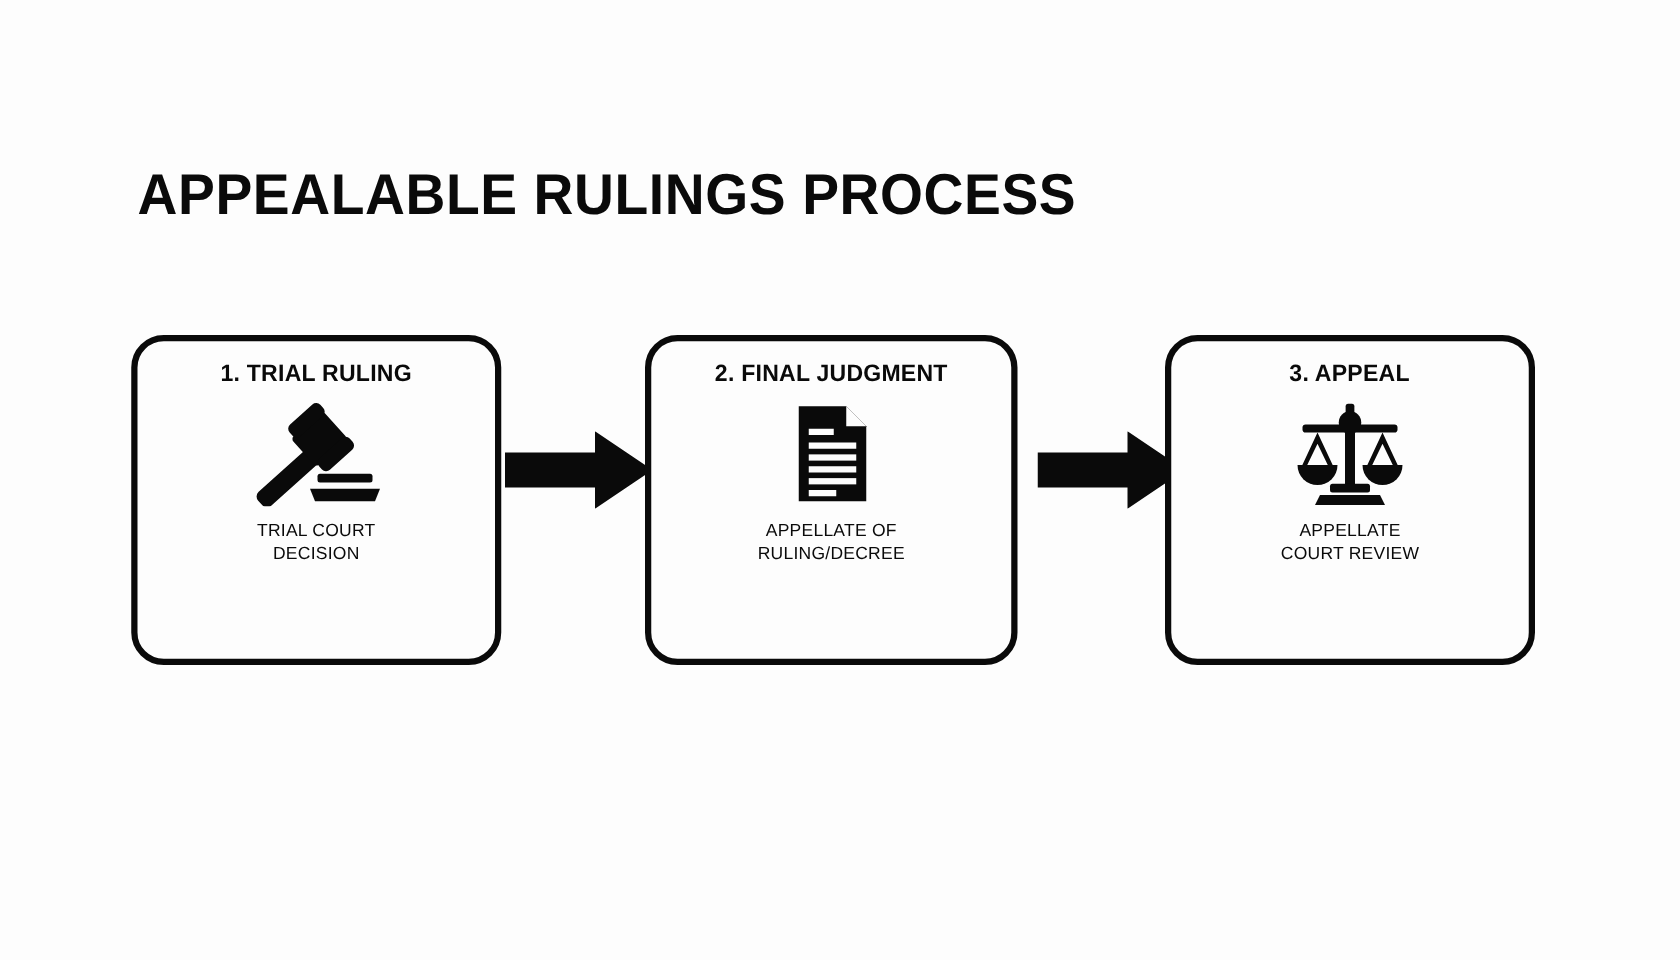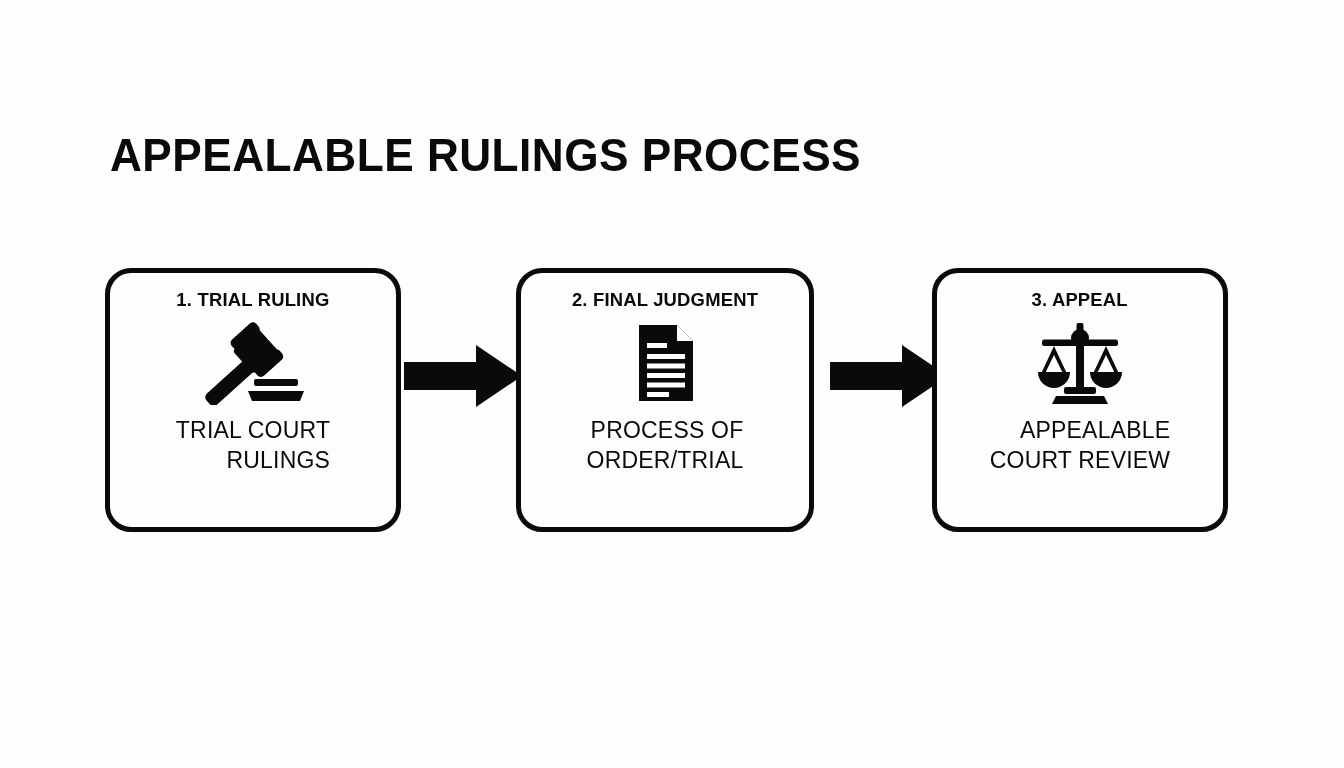--- a/index.html
+++ b/index.html
@@ -77,24 +77,24 @@
     flex: 0 0 auto;
     margin-top: 10px;
     height: 84px;
     display: flex;
     align-items: center;
     justify-content: center;
   }
 
   .step-caption {
     margin-top: 10px;
-    font-size: 23px;
+    font-size: 14px;
     font-weight: 400;
     line-height: 1.32;
-    text-align: right;
+    text-align: center;
     letter-spacing: 0.2px;
   }
   .step-caption .cap-line { display: block; white-space: nowrap; }
 
   
   .arrow {
     position: absolute;
     top: 345px;
     width: 118px;
     height: 62px;
@@ -128,21 +128,21 @@
 
             <rect x="60" y="58" width="44" height="7" rx="2"></rect>
 
             <path d="M54 70 H110 L106 80 H58 Z"></path>
           </g>
         </svg>
       </div>
 
       <div class="step-caption">
         <span class="cap-line">TRIAL COURT</span>
-        <span class="cap-line">RULINGS</span>
+        <span class="cap-line">DECISION</span>
       </div>
     </div>
 
     <div class="arrow a1">
       <svg width="118" height="62" viewBox="0 0 118 62" aria-hidden="true">
         <path d="M0 17 H72 V0 L118 31 L72 62 V45 H0 Z" fill="#0a0a0a"></path>
       </svg>
     </div>
 
     <div class="step-box s2">
@@ -157,22 +157,22 @@
           <rect x="22" y="22" width="20" height="5" fill="#fdfdfd"></rect>
           <rect x="22" y="33" width="38" height="5" fill="#fdfdfd"></rect>
           <rect x="22" y="42.5" width="38" height="5" fill="#fdfdfd"></rect>
           <rect x="22" y="52" width="38" height="5" fill="#fdfdfd"></rect>
           <rect x="22" y="61.5" width="38" height="5" fill="#fdfdfd"></rect>
           <rect x="22" y="71" width="22" height="5" fill="#fdfdfd"></rect>
         </svg>
       </div>
 
       <div class="step-caption">
-        <span class="cap-line">PROCESS OF</span>
-        <span class="cap-line">ORDER/TRIAL</span>
+        <span class="cap-line">APPELLATE OF</span>
+        <span class="cap-line">RULING/DECREE</span>
       </div>
     </div>
 
     <div class="arrow a2">
       <svg width="118" height="62" viewBox="0 0 118 62" aria-hidden="true">
         <path d="M0 17 H72 V0 L118 31 L72 62 V45 H0 Z" fill="#0a0a0a"></path>
       </svg>
     </div>
 
     <div class="step-box s3">
@@ -198,19 +198,19 @@
 
             <path d="M62 51 H94 A16 16 0 0 1 62 51 Z"></path>
 
             <rect x="36" y="66" width="32" height="7" rx="2"></rect>
             <path d="M28 75 H76 L80 83 H24 Z"></path>
           </g>
         </svg>
       </div>
 
       <div class="step-caption">
-        <span class="cap-line">APPEALABLE</span>
+        <span class="cap-line">APPELLATE</span>
         <span class="cap-line">COURT REVIEW</span>
       </div>
     </div>
 
   </div>
 </div>
 
 </body></html>

